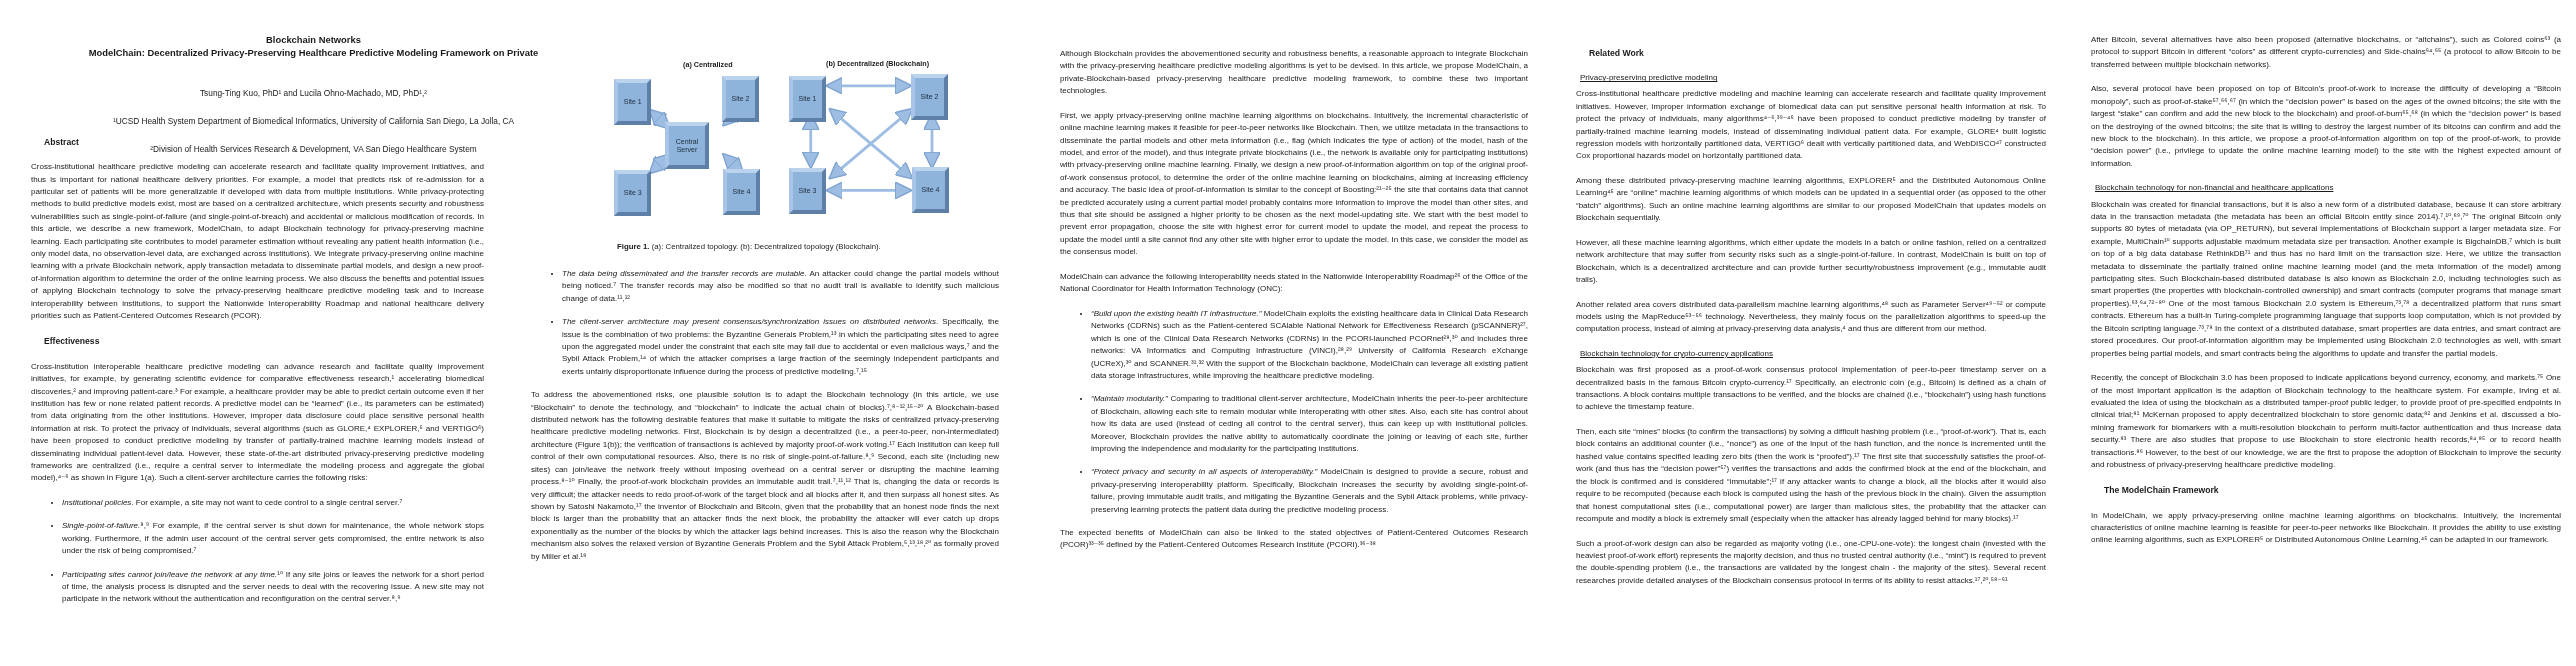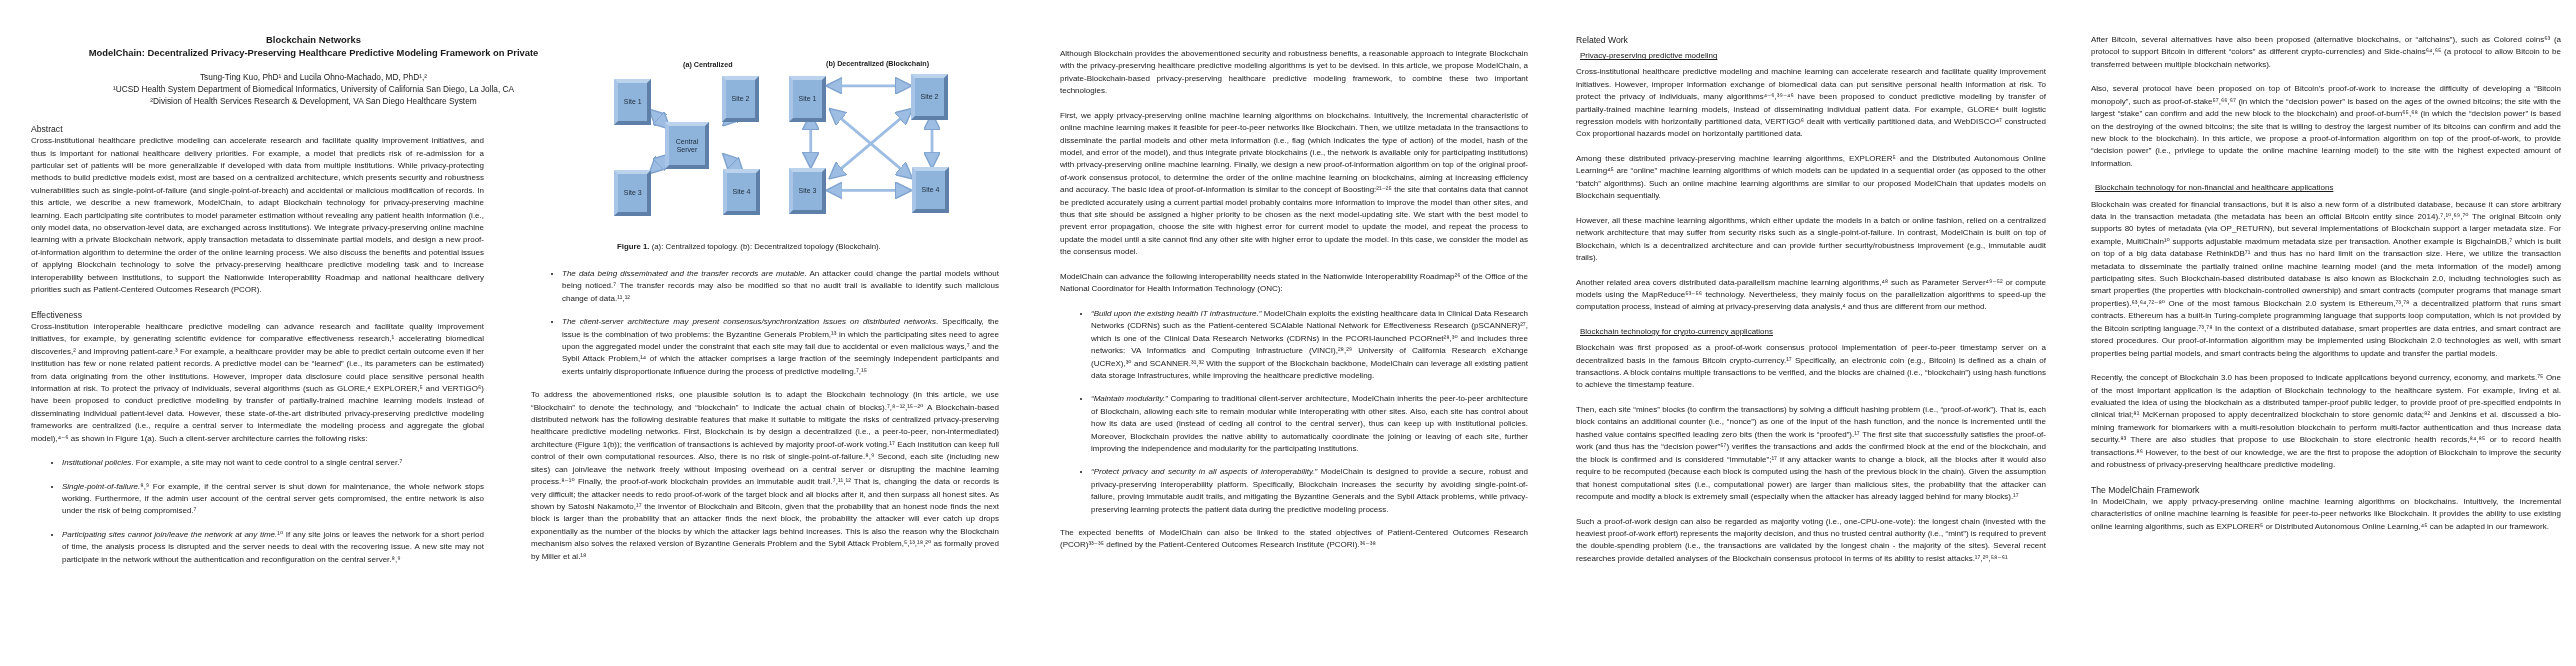--- a/index.html
+++ b/index.html
@@ -4,22 +4,22 @@
 <style>
   html, body { margin:0; padding:0; background:#ffffff; }
   body { width:2576px; height:667px; position:relative; overflow:hidden;
          font-family:"Liberation Sans", "DejaVu Sans", sans-serif; color:#1a1a1a; }
   .col { position:absolute; font-size:8px; line-height:12.4px; text-align:justify; }
   .col p { margin:0 0 12.2px 0; }
   .title { position:absolute; left:33px; top:34px; width:561px; text-align:center;
            font-weight:bold; font-size:9.4px; line-height:12.8px; }
   .authors { position:absolute; left:33px; top:71px; width:561px; text-align:center;
              font-size:8.3px; line-height:12.2px; }
-  .authors div { margin:0; }
-  h2 { font-size:8.6px; font-weight:normal; margin:0; line-height:12.2px; }
+  .authors div { margin:16px; }
+  h2 { font-size:8.6px; font-weight:bold; margin:13px; line-height:12.2px; }
   h3 { font-size:8px; font-weight:normal; text-decoration:underline; margin:4px; line-height:12.2px; }
   ul { margin:0 0 11px 0; padding-left:31px; }
   ul li { margin-bottom:11px; list-style:disc; }
   em { font-style:italic; }
   
   .figure { position:absolute; left:606px; top:49px; width:395px; height:161px; }
   .fig-label { position:absolute; font-weight:bold; font-size:7.2px;padding-left:24px; }
   .box { position:absolute; width:37px; height:46px; background:#8fb4dc;
          border-style:solid; border-width:4.4px;
          border-color:#bcd3ee #5d7fa8 #5d7fa8 #a8c4e6; box-sizing:border-box;

